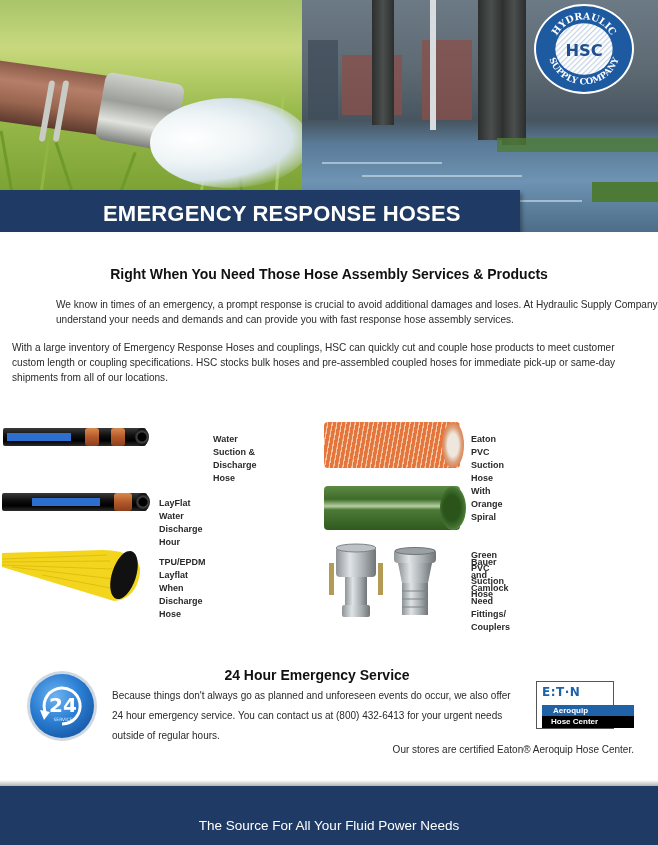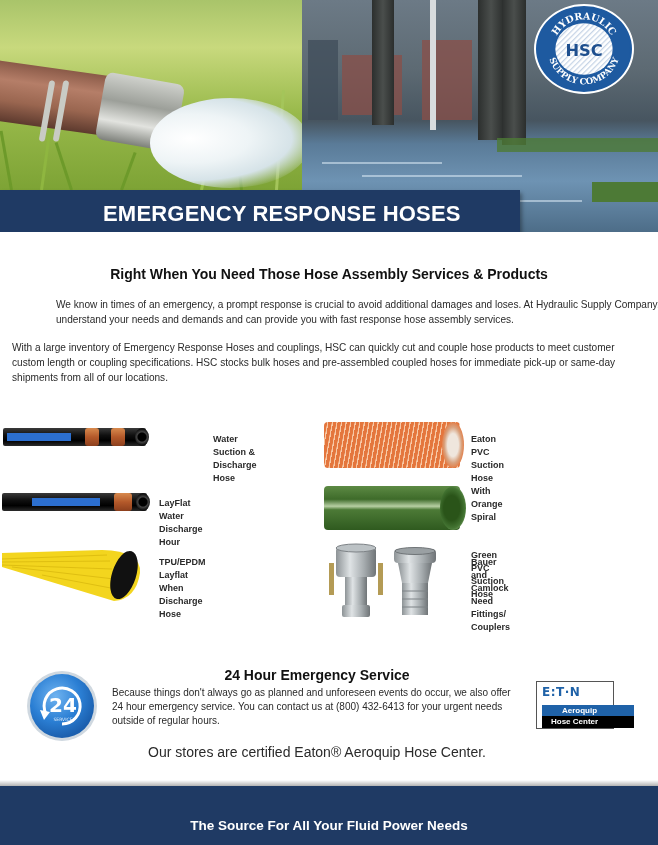--- a/index.html
+++ b/index.html
@@ -64,34 +64,34 @@
     background: linear-gradient(180deg, #5d8a44 0%, #3e6b2a 30%, #b7cfa3 46%, #4c7a36 54%, #2f5a1f 100%); }
   .green-hose .mouth { position: absolute; right: -6px; top: 0; width: 26px; height: 44px; border-radius: 50%;
     background: radial-gradient(ellipse at 45% 50%, #2a5419 40%, #447533 65%, #7fa66a 80%); }
 
   .fitting { position: absolute; }
 
   
   .icon-24 { position: absolute; left: 26px; top: 670px; width: 72px; height: 72px; }
   .emer-heading { position: absolute; left: 112px; top: 667px; width: 410px; text-align: center;
     font-size: 14px; font-weight: bold; color: #111; }
-  .emer-body { position: absolute; left: 112px; top: 686px; width: 405px; font-size: 10px; line-height: 14px; color: #2a2a2a; }
+  .emer-body { position: absolute; left: 112px; top: 686px; width: 405px; font-size: 10px; line-height: 20px; color: #2a2a2a; }
   .eaton-box { position: absolute; left: 536px; top: 681px; width: 78px; height: 48px; border: 1px solid #555; background: #fff; }
   .eaton-logo { position: absolute; left: 5px; top: 3px; font-size: 12px; font-weight: bold; color: #1f62a8; letter-spacing: 0.5px; font-family: "DejaVu Sans", sans-serif; }
-  .eaton-aero { position: absolute; left: 5px; top: 23px; width: 92px; height: 11px; background: #1f62a8; color: #fff; font-size: 8px; font-weight: bold; padding-left: 20px; line-height: 11px; }
+  .eaton-aero { position: absolute; left: 5px; top: 23px; width: 92px; height: 11px; background: #1f62a8; color: #fff; font-size: 8px; font-weight: bold; padding-left: 11px; line-height: 11px; }
   .eaton-hose { position: absolute; left: 5px; top: 34px; width: 92px; height: 12px; background: #000; color: #fff; font-size: 8px; font-weight: bold; padding-left: 9px; line-height: 12px; }
-  .certified { position: absolute; left: 0; top: 744px; width: 634px; text-align: center; font-size: 14px; color: #2a2a2a; }
+  .certified { position: absolute; left: 0; top: 744px; width: 634px; text-align: right; font-size: 10px; color: #2a2a2a; }
 
   
   .footer-shadow { position: absolute; left: 0; top: 780px; width: 658px; height: 6px;
     background: linear-gradient(180deg, rgba(0,0,0,0) 0%, rgba(0,0,0,.3) 100%); }
   .footer { position: absolute; left: 0; top: 786px; width: 658px; height: 59px; background: #1f3a64; color: #fff; text-align: center; }
   .footer-line1 { position: absolute; left: 0; top: 11px; width: 658px; font-size: 13.5px; font-weight: bold; }
   .footer-line1 .sep { margin: 0 12px; }
-  .footer-line2 { position: absolute; left: 0; top: 32px; width: 658px; font-size: 13.5px; font-weight: bold; }
+  .footer-line2 { position: absolute; left: 0; top: 32px; width: 658px; font-size: 13.5px; font-weight: normal; }
 </style>
 </head>
 <body>
 
 <div class="hero">
   <div class="hero-left">
     <div class="grass-blade" style="left:10px;height:60px;transform:rotate(-10deg);"></div>
     <div class="grass-blade" style="left:40px;height:80px;transform:rotate(8deg);background:#8fb640;"></div>
     <div class="grass-blade" style="left:70px;height:50px;transform:rotate(-18deg);"></div>
     <div class="grass-blade" style="left:200px;height:90px;transform:rotate(12deg);background:#9ac24c;"></div>

